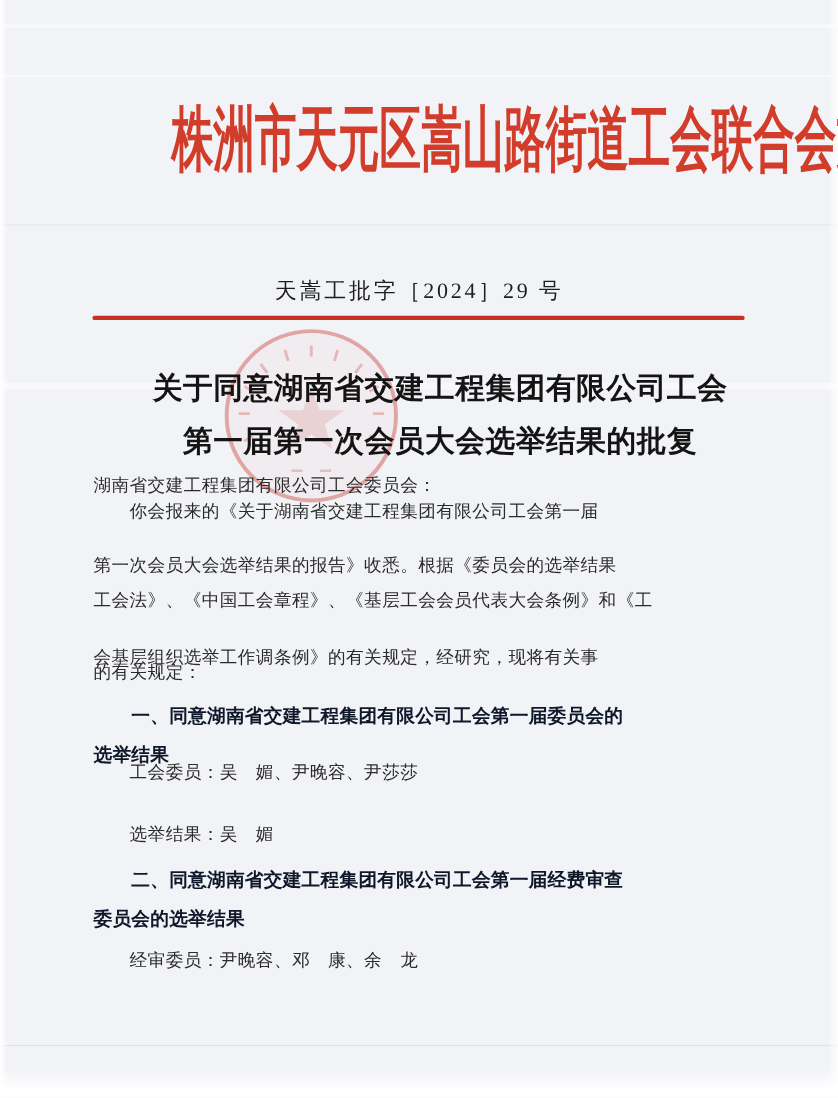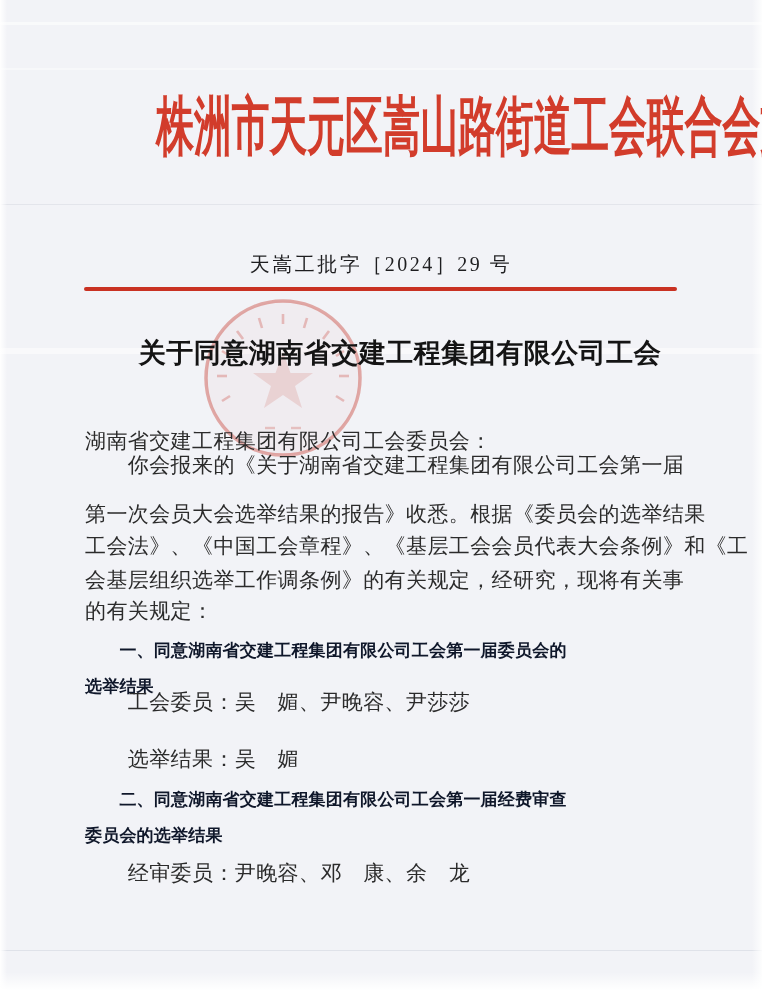--- a/index.html
+++ b/index.html
@@ -79,21 +79,21 @@
     line-height: 48px;
     color: #141414;
     letter-spacing: 0.5px;
     padding-left: 38px;
   }
 
   .body-line {
     position: absolute;
     left: 85px;
     width: 610px;
-    font-size: 21px;
+    font-size: 16px;
     line-height: 37px;
     letter-spacing: 0.4px;
     color: #2b2b2b;
     white-space: pre;
     font-family: "Liberation Serif", "DejaVu Serif", serif;
   }
   .body-line.bold {
     font-family: "Liberation Sans", "DejaVu Sans", sans-serif;
     font-weight: 700;
     color: #0f172a;
@@ -138,28 +138,29 @@
     </g>
     <path d="M82 58 L89.5 79 L112 79 L94 92 L101 114 L82 101 L63 114 L70 92 L52 79 L74.5 79 Z" fill="rgba(201,75,64,0.16)"></path>
     <g stroke="rgba(201,75,64,0.28)" stroke-width="2.4">
       <line x1="64" y1="134" x2="74" y2="134"></line>
       <line x1="90" y1="134" x2="100" y2="134"></line>
     </g>
   </svg>
 
   <div class="doc-title">
     <div>关于同意湖南省交建工程集团有限公司工会</div>
+    <div>第一届第一次会员大会选举结果的批复</div>
   </div>
 
   <div>
     <div class="body-line" style="top:423px">湖南省交建工程集团有限公司工会委员会：</div>
     <div class="body-line" style="top:447px">　　你会报来的《关于湖南省交建工程集团有限公司工会第一届</div>
     <div class="body-line" style="top:496px">第一次会员大会选举结果的报告》收悉。根据《委员会的选举结果</div>
     <div class="body-line" style="top:528px">工会法》、《中国工会章程》、《基层工会会员代表大会条例》和《工</div>
-    <div class="body-line" style="top:562px">会基层组织选举工作调条例》的有关规定，经研究，现将有关事</div>
+    <div class="body-line" style="top:580px">会基层组织选举工作调条例》的有关规定，经研究，现将有关事</div>
     <div class="body-line" style="top:593px">的有关规定：</div>
     <div class="body-line bold" style="top:632px">　　一、同意湖南省交建工程集团有限公司工会第一届委员会的</div>
     <div class="body-line bold" style="top:668px">选举结果</div>
     <div class="body-line" style="top:684px">　　工会委员：吴　媚、尹晚容、尹莎莎</div>
     <div class="body-line" style="top:741px">　　选举结果：吴　媚</div>
     <div class="body-line bold" style="top:781px">　　二、同意湖南省交建工程集团有限公司工会第一届经费审查</div>
     <div class="body-line bold" style="top:817px">委员会的选举结果</div>
     <div class="body-line" style="top:855px">　　经审委员：尹晚容、邓　康、余　龙</div>
   </div>
 

